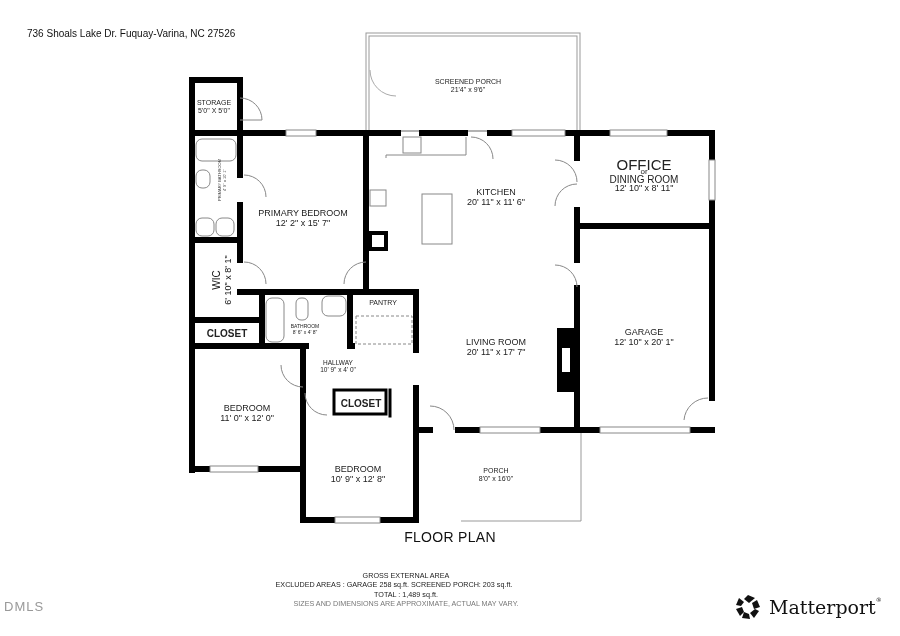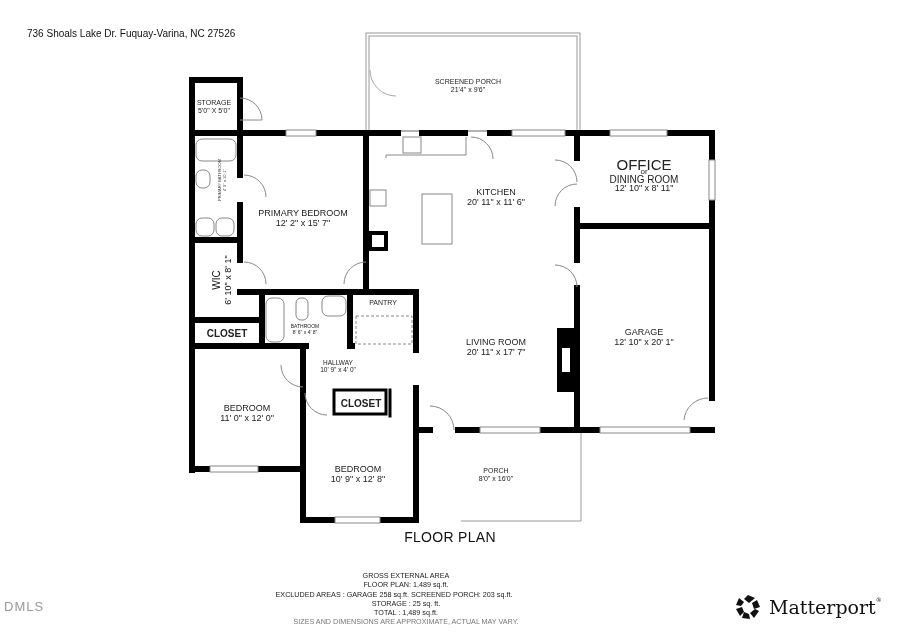--- a/index.html
+++ b/index.html
@@ -208,23 +208,21 @@
 </div>
 <div class="lbl s8" style="left:496px;top:467px">
   <span class="n">PORCH</span>
   <span class="d">8'0" x 16'0"</span>
 </div>
 
 <div class="fp">FLOOR PLAN</div>
 
 <div class="area">
   <div>GROSS  EXTERNAL AREA</div>
-  <div>FLOOR PLAN: 1,489 sq.ft.</div>
   <div class="ex">EXCLUDED AREAS :   GARAGE 258 sq.ft.  SCREENED PORCH: 203 sq.ft.</div>
-  <div>STORAGE : 25 sq. ft.</div>
   <div>TOTAL :  1,489  sq.ft.</div>
   <div class="disc">SIZES AND DIMENSIONS ARE APPROXIMATE, ACTUAL MAY VARY.</div>
 </div>
 
 <div class="abs dmls">DMLS</div>
 
 <div class="abs mp">
   <svg width="26" height="26" viewBox="0 0 26 26">
     <g fill="#111">
       <polygon points="13,1 20,4 14,9 9,5"></polygon>

